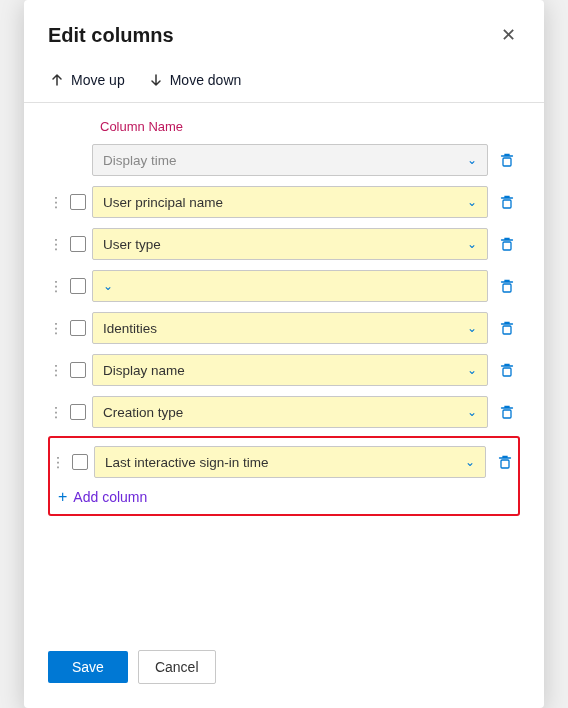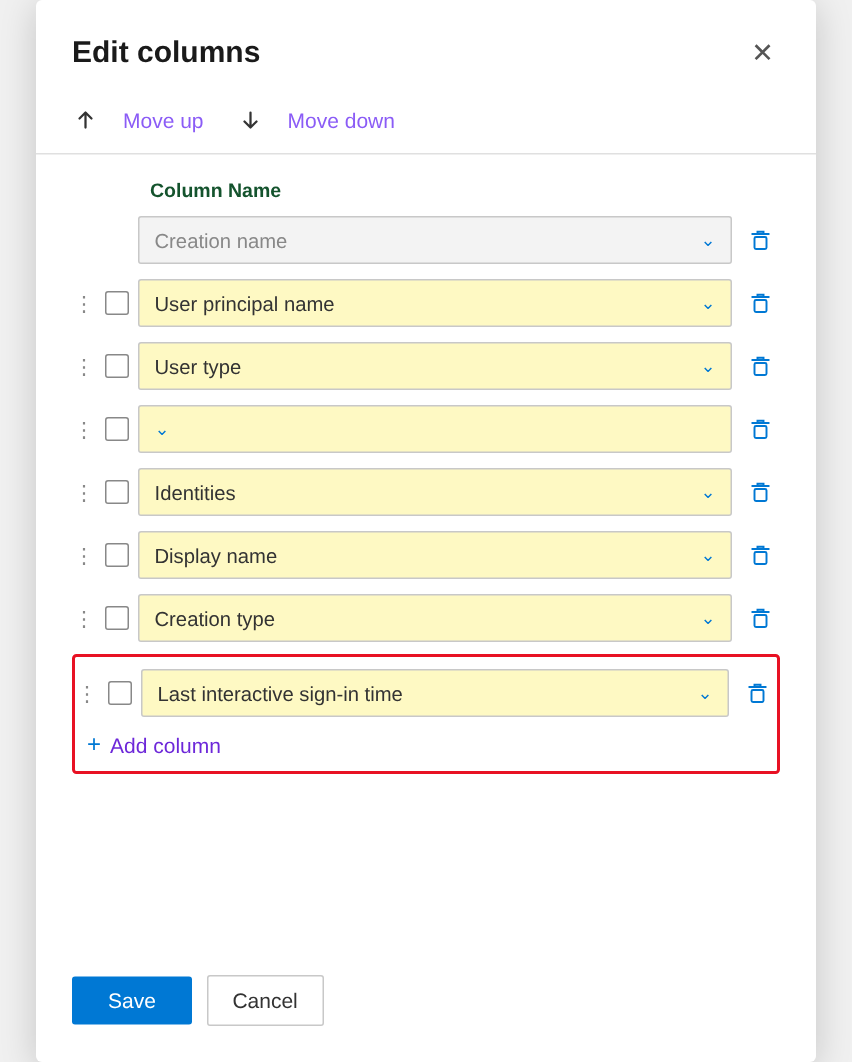--- a/index.html
+++ b/index.html
@@ -49,37 +49,37 @@
       gap: 20px;
       padding: 6px 24px 10px 24px;
       border-bottom: 1px solid #e0e0e0;
     }
     .toolbar-btn {
       background: none;
       border: none;
       cursor: pointer;
       display: flex;
       align-items: center;
-      gap: 18px;
-      font-size: 14px;
-      color: #8b5cf6;
+      gap: 7px;
+      font-size: 14px;
+      color: #0f172a;
       padding: 4px 2px;
     }
     .toolbar-btn svg {
       width: 14px;
       height: 14px;
     }
     .content {
       flex: 1;
       padding: 16px 24px 0 24px;
     }
     .col-header {
       font-size: 13px;
-      font-weight: 700;
-      color: #14532d;
+      font-weight: 400;
+      color: #be185d;
       margin-bottom: 8px;
       padding-left: 52px;
     }
     .column-row {
       display: flex;
       align-items: center;
       gap: 6px;
       margin-bottom: 6px;
       padding: 2px 0;
     }
@@ -215,21 +215,21 @@
     </button>
   </div>
 
   <div class="content">
     <div class="col-header">Column Name</div>
 
     <div class="column-row">
       <span class="drag-handle" style="visibility:hidden;">⋮</span>
       <div class="row-checkbox" style="visibility:hidden;"></div>
       <div class="dropdown disabled">
-        <span>Creation name</span>
+        <span>Display time</span>
         <span class="dropdown-chevron">⌄</span>
       </div>
       <button class="delete-btn">
         <svg width="18" height="18" viewBox="0 0 18 18" fill="none" xmlns="http://www.w3.org/2000/svg">
           <rect x="5" y="7" width="8" height="8" rx="1" stroke="#0078d4" stroke-width="1.3"></rect>
           <path d="M3.5 5h11M7 5V3.5h4V5" stroke="#0078d4" stroke-width="1.3" stroke-linecap="round"></path>
         </svg>
       </button>
     </div>
 

